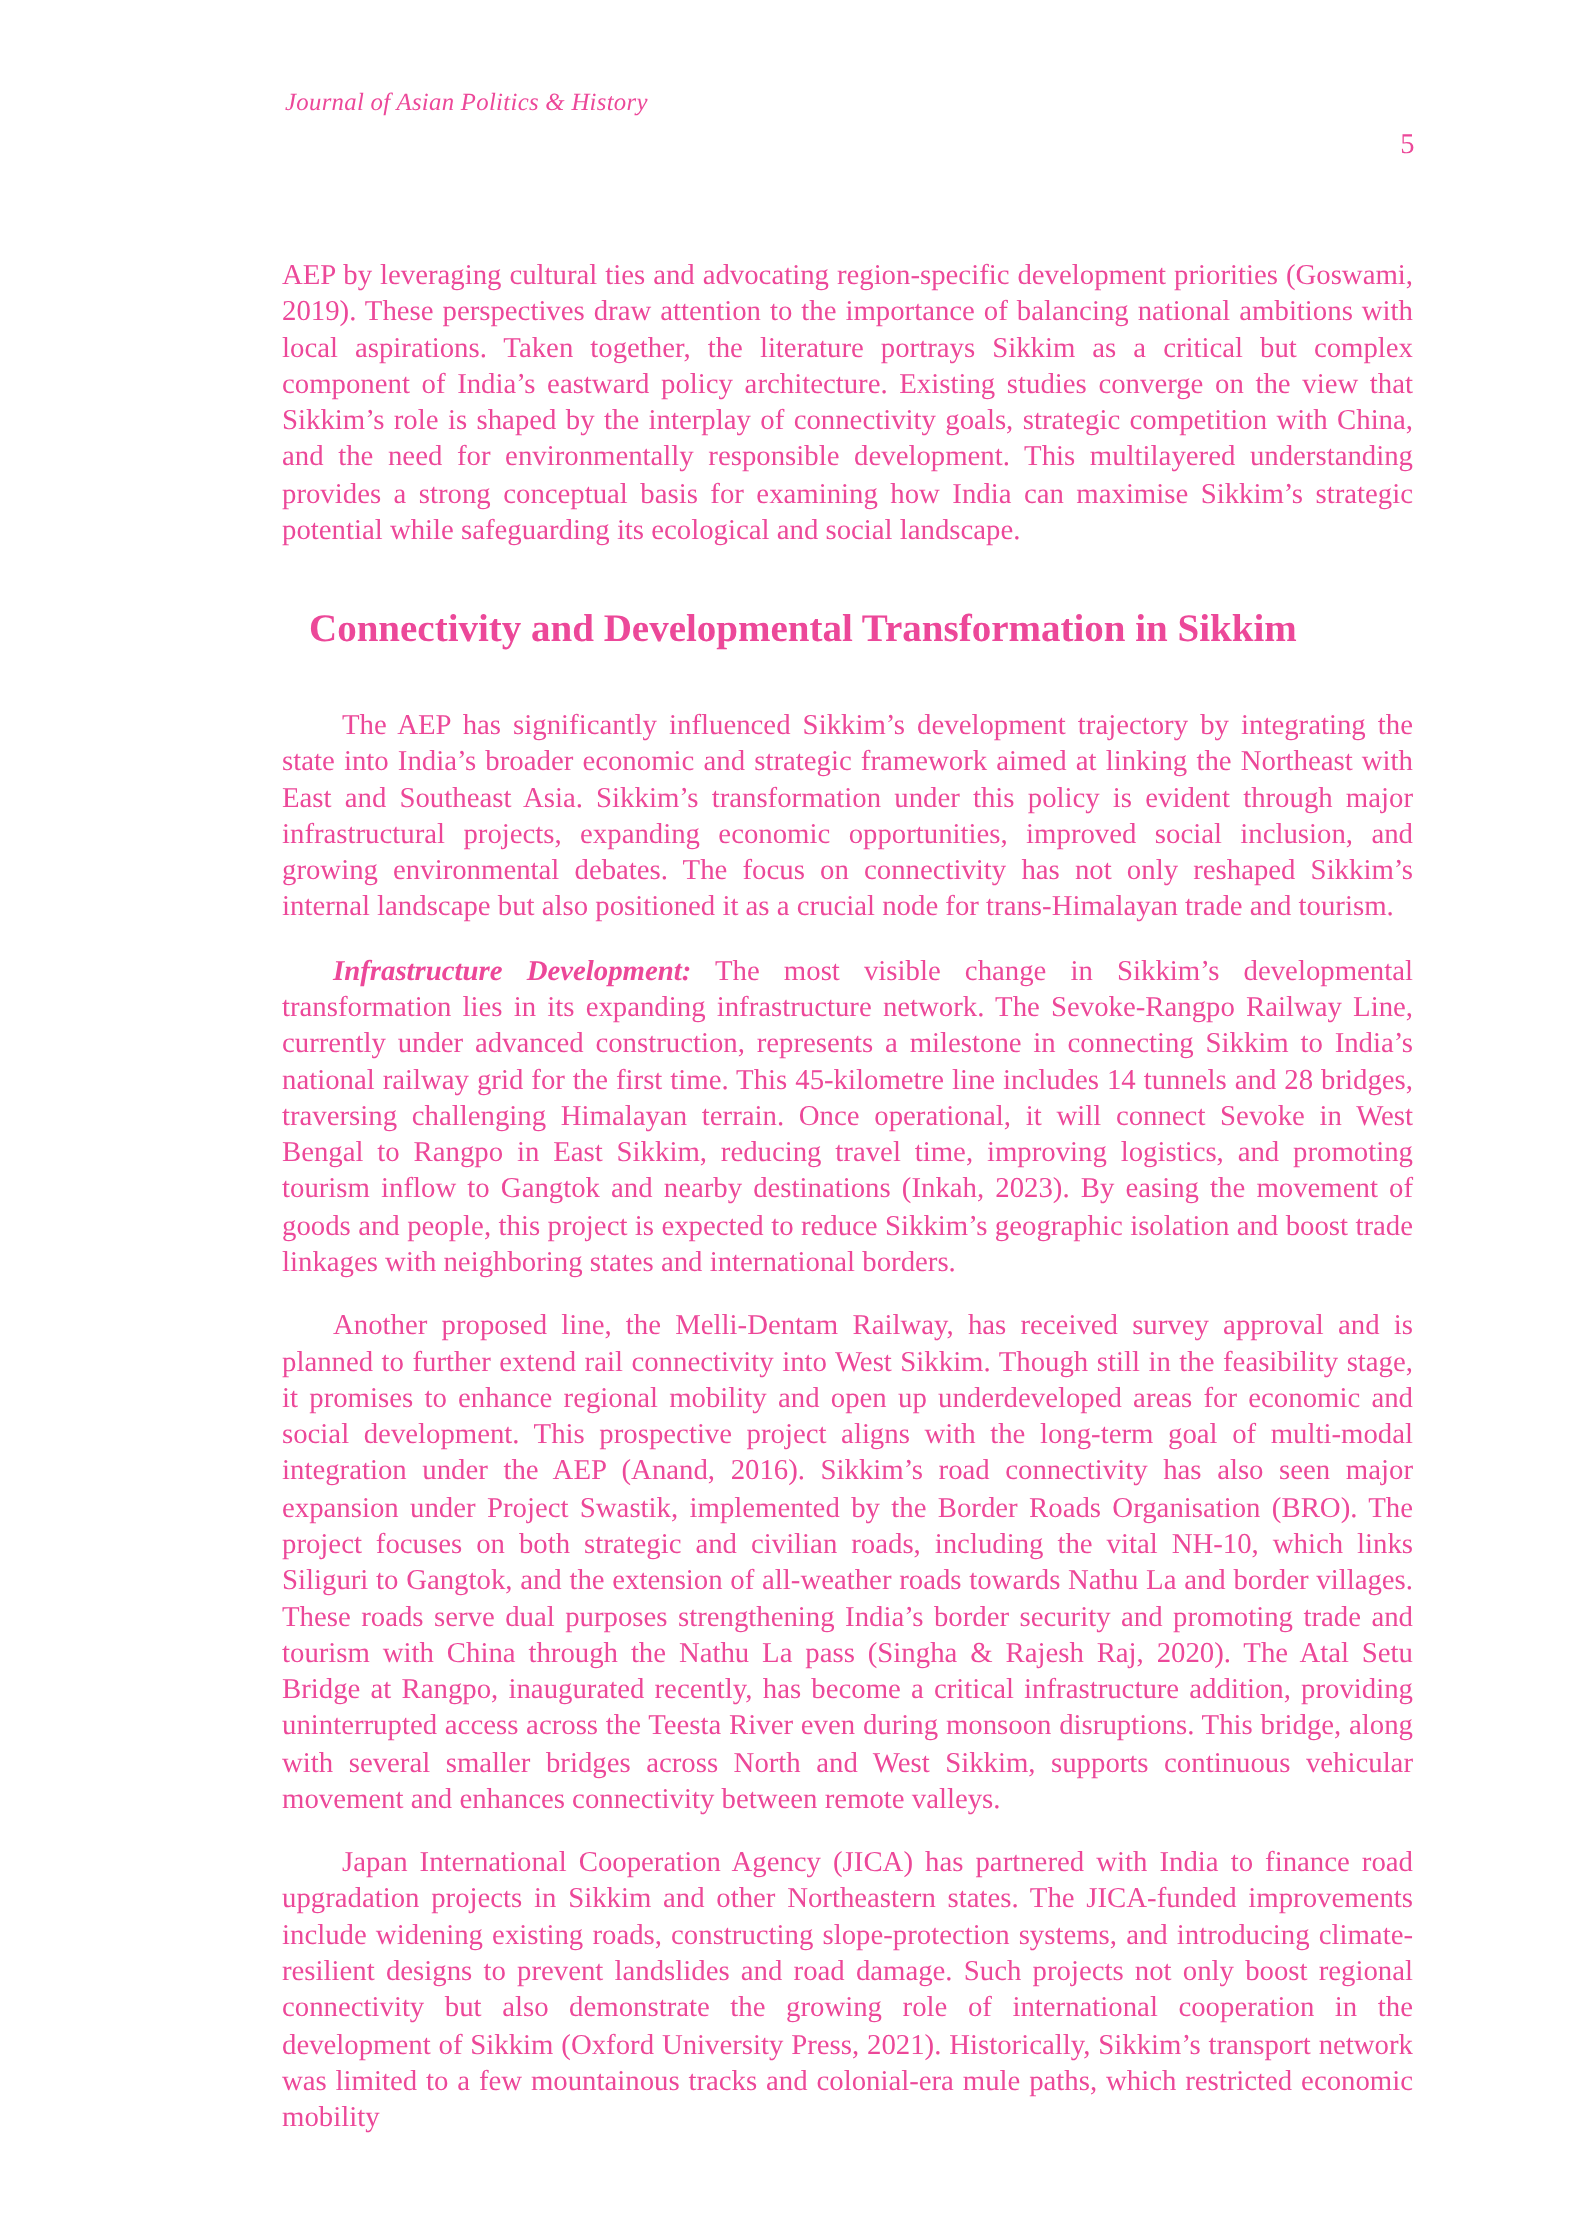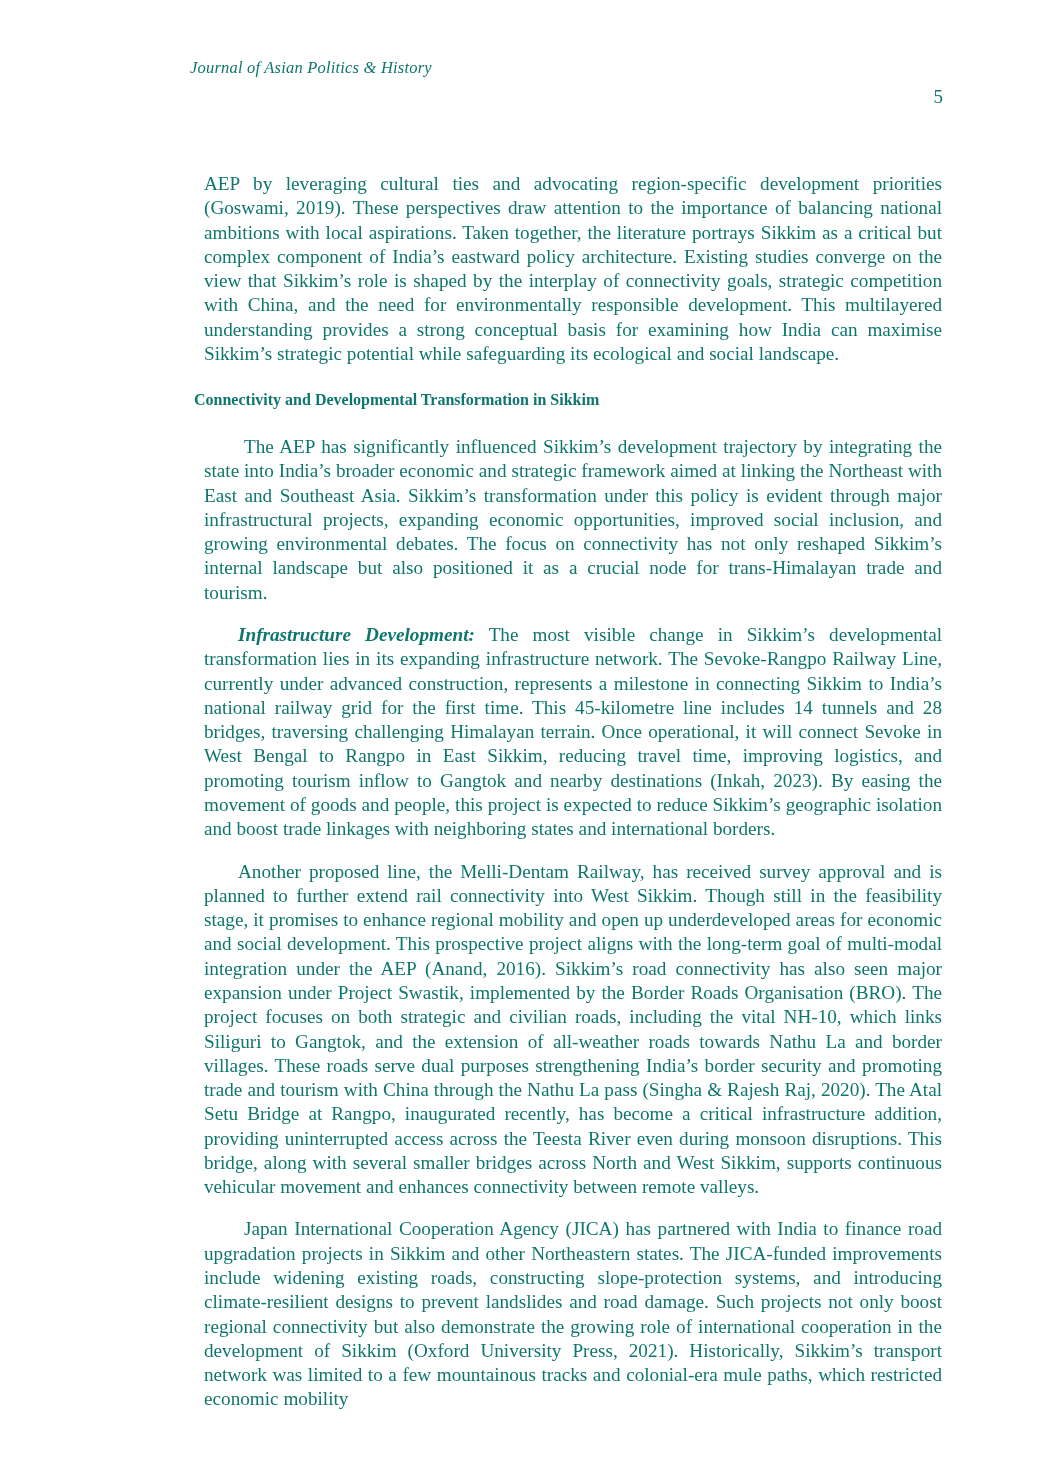--- a/index.html
+++ b/index.html
@@ -6,21 +6,21 @@
     margin: 0;
     padding: 0;
     background: #ffffff;
   }
   .page {
     position: relative;
     width: 1063px;
     height: 1477px;
     background: #ffffff;
     font-family: "Liberation Serif", serif;
-    color: #0f766e;
+    color: #ec4899;
     overflow: hidden;
   }
   .running-head {
     position: absolute;
     left: 190px;
     top: 58px;
     font-style: italic;
     font-size: 16.5px;
     letter-spacing: 0.2px;
     white-space: nowrap;
@@ -31,33 +31,33 @@
     top: 86px;
     font-size: 19px;
   }
   .body-col {
     position: absolute;
     left: 188px;
     top: 172px;
     width: 754px;
   }
   p.para {
-    margin: 0 0 0 16px;
+    margin: 0 0 0 0;
     font-size: 19.2px;
     line-height: 1.265;
     text-align: justify;
     text-justify: inter-word;
     hyphens: none;
   }
   .gap-md { height: 18px; }
   .indent { text-indent: 34px; }
   .indent-lg { text-indent: 40px; }
   h2.section-head {
-    margin: 6px;
-    font-size: 16px;
+    margin: 18px;
+    font-size: 26px;
     font-weight: bold;
     line-height: 1.3;
     text-align: left;
   }
   .run-in-italic {
     font-style: italic;
     font-weight: bold;
   }
 </style>
 </head>

